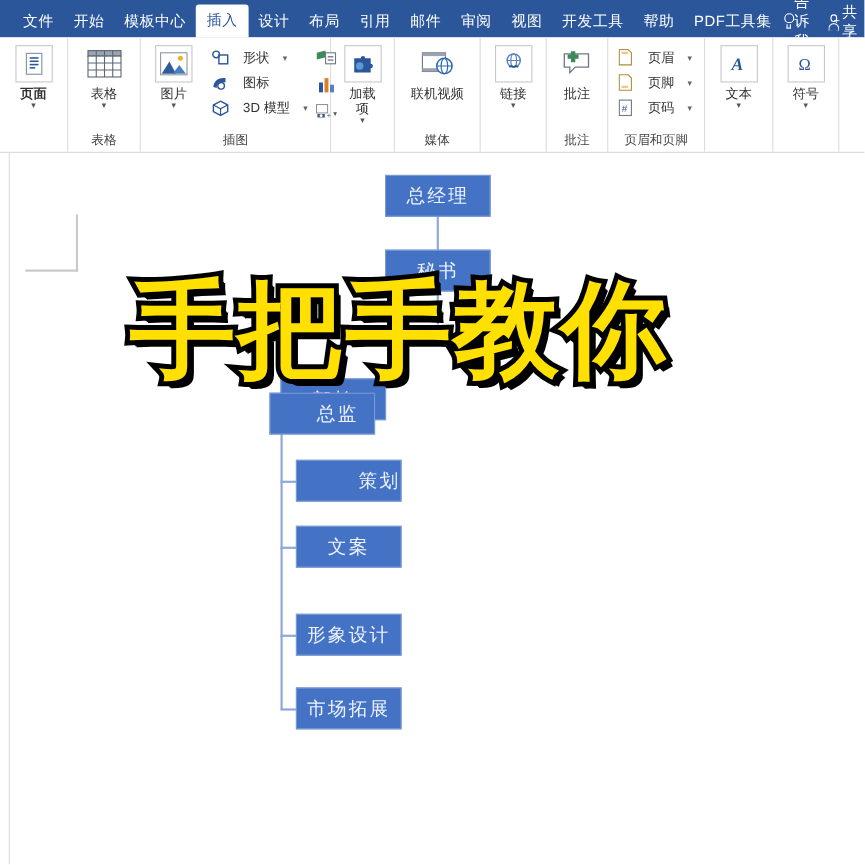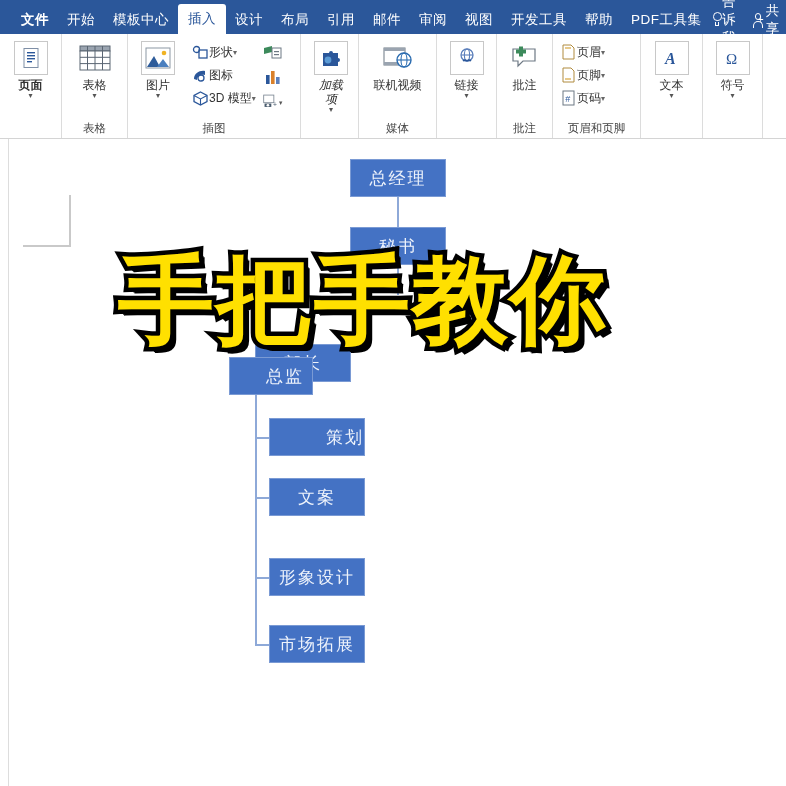--- a/index.html
+++ b/index.html
@@ -17,21 +17,21 @@
     position:absolute;left:0;top:0;width:786px;height:34px;
     background:#2b579a;
     display:flex;align-items:flex-end;
   }
   .tab{
     font-size:13.5px;color:#ffffff;
     padding:0 9px;height:29px;line-height:29px;
     white-space:nowrap;cursor:default;
     letter-spacing:.5px;
   }
-  .tab.first{margin-left:12px;font-weight:bold;}
+  .tab.first{margin-left:12px;}
   .tab.active{
     background:#ffffff;color:#2b579a;
     border-radius:3px 3px 0 0;
     height:30px;line-height:30px;
     padding:0 10px;
   }
   .tab-right{
     margin-left:auto;display:flex;align-items:flex-end;height:29px;
   }
   .tellme{
@@ -100,21 +100,21 @@
   .bigbtn .ico.nb{border:none;}
   .bigbtn .lbl{
     font-size:12px;color:#333;margin-top:3px;text-align:center;line-height:14px;
     white-space:pre-line;
   }
   .bigbtn .carot{font-size:8px;color:#555;line-height:7px;margin-top:0px;}
 
   
   .smallcol{display:flex;flex-direction:column;padding:3px 4px 0 4px;gap:3px;}
   .smallbtn{
-    display:flex;align-items:center;gap:0;height:20px;cursor:default;
+    display:flex;align-items:center;gap:12px;height:20px;cursor:default;
   }
   .smallbtn .sico{width:17px;height:17px;display:flex;align-items:center;justify-content:center;}
   .smallbtn .slbl{font-size:12px;color:#333;white-space:nowrap;}
   .smallbtn .scar{font-size:8px;color:#666;}
 
   .iconcol{display:flex;flex-direction:column;padding:4px 2px 0 2px;gap:4px;align-items:center;}
   .iconcol .ib{width:22px;height:20px;display:flex;align-items:center;justify-content:center;}
 
   
   .docwrap{
@@ -319,21 +319,21 @@
               <text x="13" y="15" font-size="8" fill="#4a5c6e" font-family="sans-serif">+</text>
               <text x="20" y="13" font-size="8" fill="#555" font-family="sans-serif">▾</text>
             </svg>
           </div>
         </div>
       </div>
       <div class="rgroup-label">插图</div>
     </div>
 
     <div class="rgroup sep" style="width:58px;">
-      <div class="rgroup-body" style="font-style:italic;">
+      <div class="rgroup-body" style="justify-content:center;">
         <div class="bigbtn">
           <div class="ico">
             <svg width="24" height="22" viewBox="0 0 24 22">
               <path d="M4 6 h6 a2 2 0 0 1 2 -2 a2 2 0 0 1 2 2 h5 v5 a2 2 0 0 1 2 2 a2 2 0 0 1 -2 2 v4 h-15 z" fill="#2b579a"></path>
               <circle cx="9" cy="13" r="3.4" fill="#5b9bd5"></circle>
             </svg>
           </div>
           <div class="lbl">加载
 项</div>
           <div class="carot">▾</div>
@@ -485,21 +485,21 @@
 
         <div class="node" style="left:341px;top:20px;width:96px;height:38px;font-family:Liberation Serif, serif;">
           <span>总经理</span>
         </div>
         <div class="node" style="left:341px;top:88px;width:96px;height:38px;">
           <span>秘书</span>
         </div>
         <div class="node" style="left:246px;top:205px;width:96px;height:38px;">
           <span>部长</span>
         </div>
-        <div class="node" style="left:220px;top:218px;width:84px;height:38px;padding-left:28px;">
+        <div class="node" style="left:236px;top:218px;width:96px;height:38px;padding-left:28px;">
           <span>总监</span>
         </div>
         <div class="node" style="left:260px;top:279px;width:96px;height:38px;justify-content:flex-end;">
           <span>策划</span>
         </div>
         <div class="node" style="left:260px;top:339px;width:96px;height:38px;">
           <span>文案</span>
         </div>
         <div class="node" style="left:260px;top:486px;width:96px;height:38px;">
           <span>市场拓展</span>

